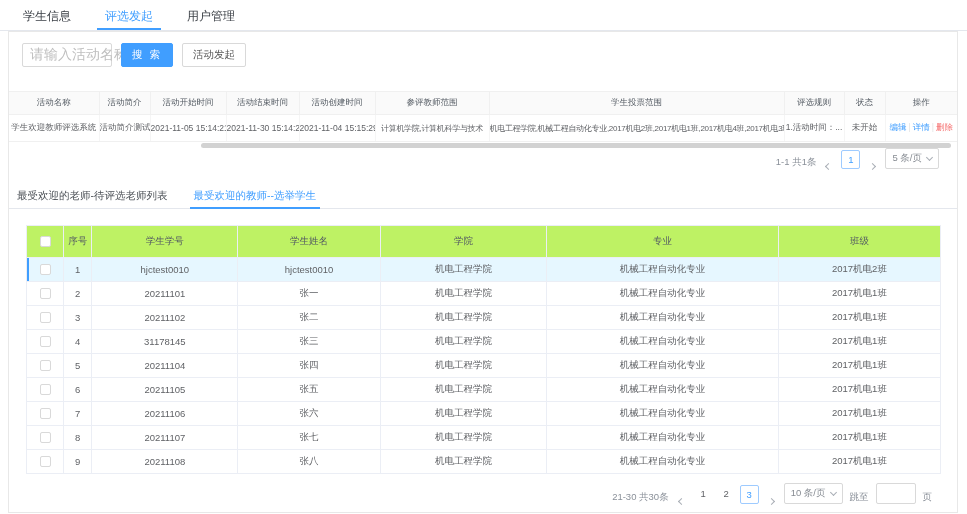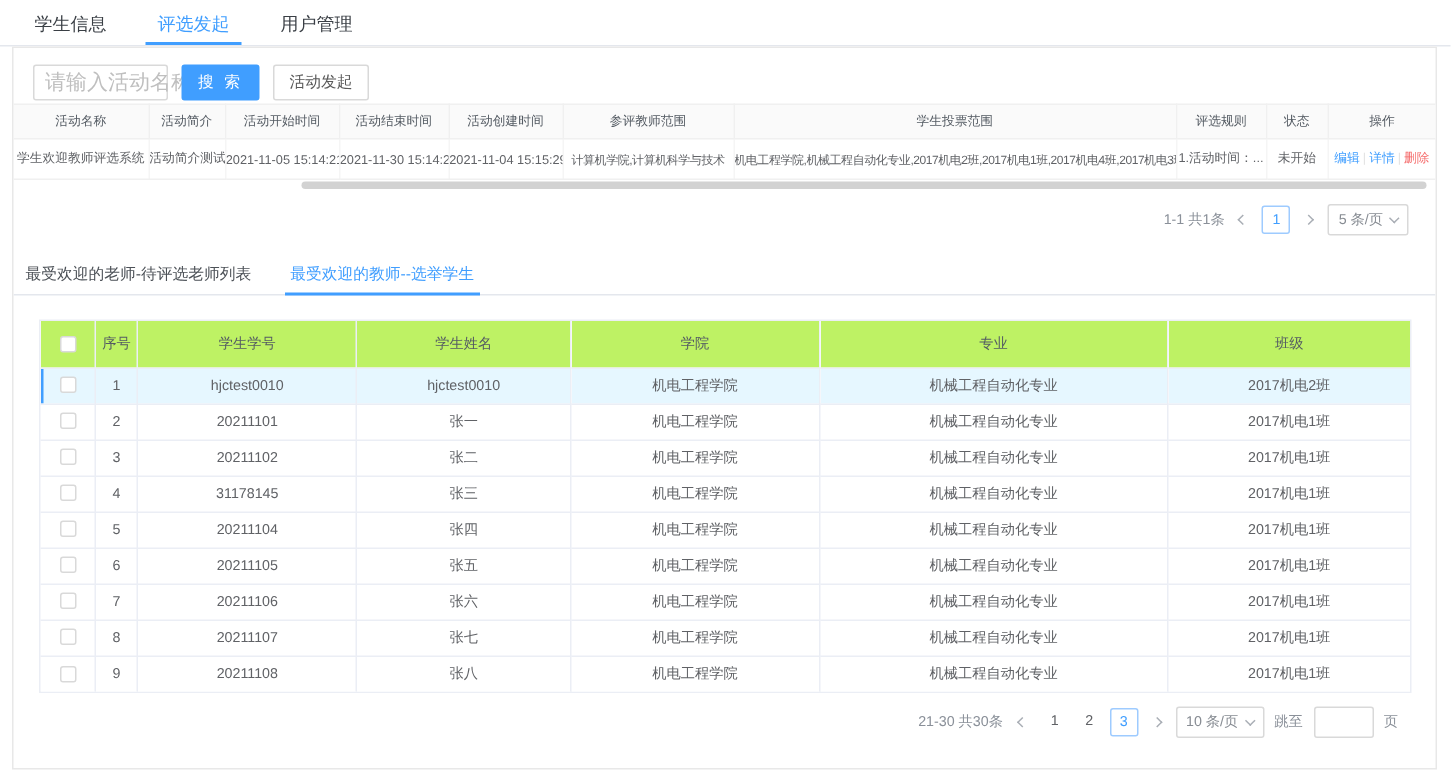--- a/index.html
+++ b/index.html
@@ -19,36 +19,36 @@
   
   .search-row { display:flex; align-items:center; gap:9px; padding:11px 0 0 13px; }
   .search-input { width:90px; height:24px; border:1px solid #d9d9d9; border-radius:2px; display:flex; align-items:center; justify-content:space-between; padding:0 7px; background:#fff; }
   .search-input .ph { font-size:14px; color:#bfbfbf; white-space:nowrap; }
   .btn { height:24px; font-size:10.5px; border-radius:2px; display:flex; align-items:center; padding:0 10px; cursor:pointer; white-space:nowrap; }
   .btn-primary { background:#409EFF; border:1px solid #409EFF; color:#fff; letter-spacing:2px; }
   .btn-plain { background:#fff; border:1px solid #d9d9d9; color:#595959; }
 
   
   table { border-collapse:collapse; table-layout:fixed; }
-  .t1 { width:948px; margin-top:2px; font-size:8.5px; color:#606266; }
+  .t1 { width:948px; margin-top:24px; font-size:8.5px; color:#606266; }
   .t1 th { font-weight:normal; background:#fafafa; color:#545b63; height:23px; border-top:1px solid #f0f0f0; border-bottom:1px solid #f0f0f0; border-right:1px solid #f0f0f0; white-space:nowrap; overflow:hidden; }
   .t1 th:last-child { border-right:none; }
   .t1 td { height:27px; text-align:center; white-space:nowrap; overflow:hidden; border-bottom:1px solid #f0f0f0; border-right:1px solid #f5f5f5; }
   .t1 td:last-child { border-right:none; }
   .t1 .scope-cell { letter-spacing:-0.3px; font-size:8px; }
   .lnk { color:#409EFF; cursor:pointer;text-align:center; }
   .lnk.danger { color:#F56C6C; }
   .op-sep { color:#e3e3e3; margin:0 2px; }
 
   
   .hscroll { position:relative; height:5px; margin-top:1px; }
   .hscroll .thumb { position:absolute; left:192px; top:0; width:750px; height:5px; background:#d2d2d2; border-radius:3px; }
 
   
-  .pagination { display:flex; justify-content:flex-end; align-items:center; gap:7px; font-size:9.5px; color:#606266; padding:10px 18px 7px 0; }
+  .pagination { display:flex; justify-content:flex-end; align-items:flex-end; gap:7px; font-size:9.5px; color:#606266; padding:0 18px 7px 0; }
   .pg-total { color:#8a9099; }
   .pg-arrow { display:flex; align-items:center; padding:0 3px; cursor:pointer; }
   .chev { display:inline-block; width:5px; height:5px; border-right:1px solid #a9aeb5; border-bottom:1px solid #a9aeb5; }
   .chev.left { transform:rotate(135deg); }
   .chev.right { transform:rotate(-45deg); }
   .chev.down { transform:rotate(45deg); margin-top:-3px; }
   .pg-num { min-width:19px; height:19px; line-height:17px; text-align:center; color:#606266; cursor:pointer; }
   .pg-num.boxed { border:1px solid #9ecbff; border-radius:2px; color:#409EFF; background:#fff; }
   .pg-select { height:21px; border:1px solid #d9d9d9; border-radius:2px; display:flex; align-items:center; gap:5px; padding:0 6px; color:#878c93; cursor:pointer; background:#fff; }
   .jump-label, .jump-unit { color:#8a9099; }

